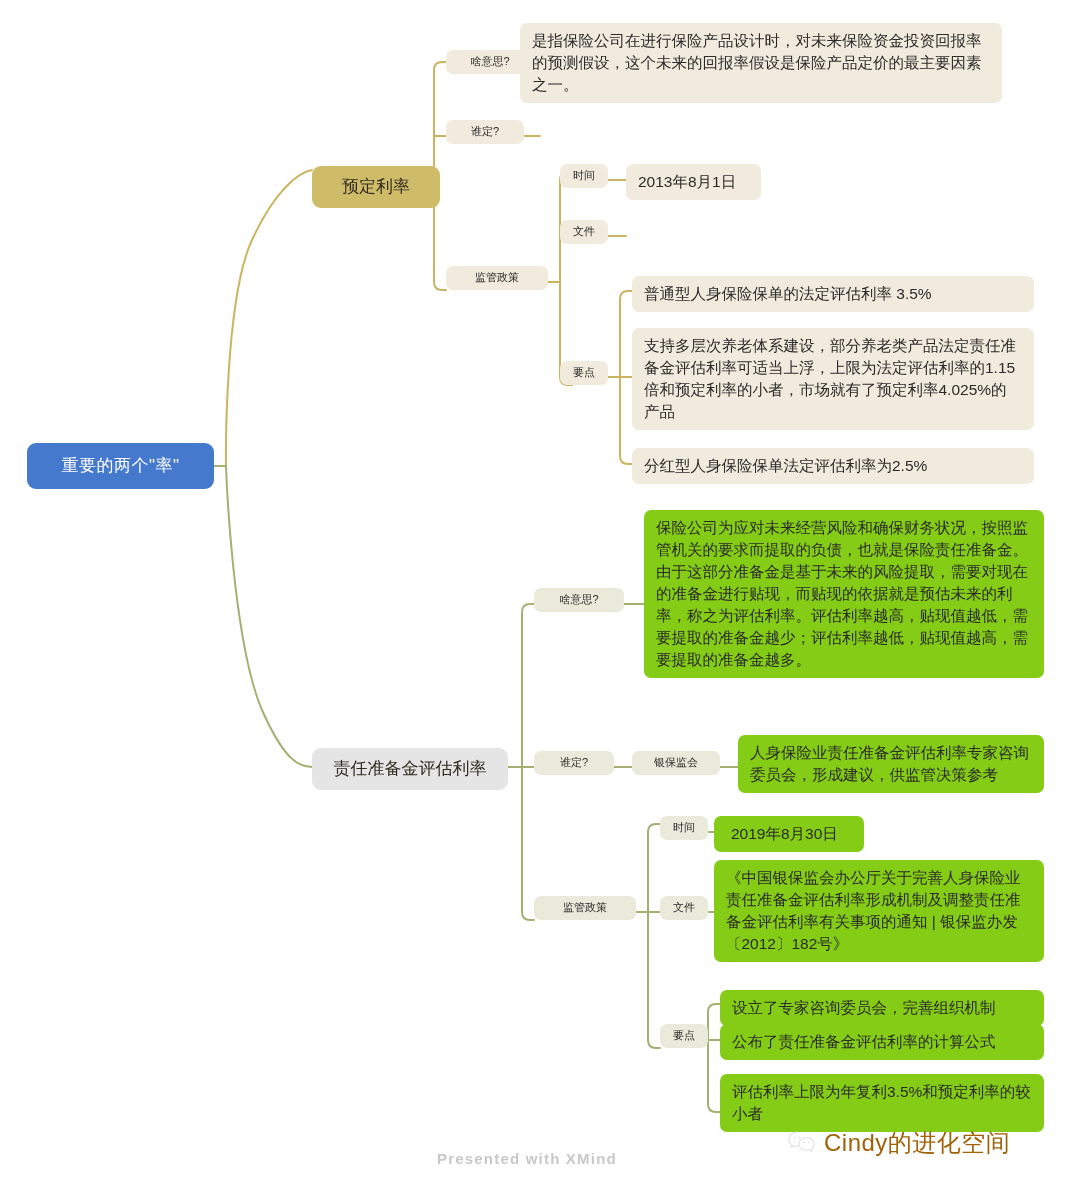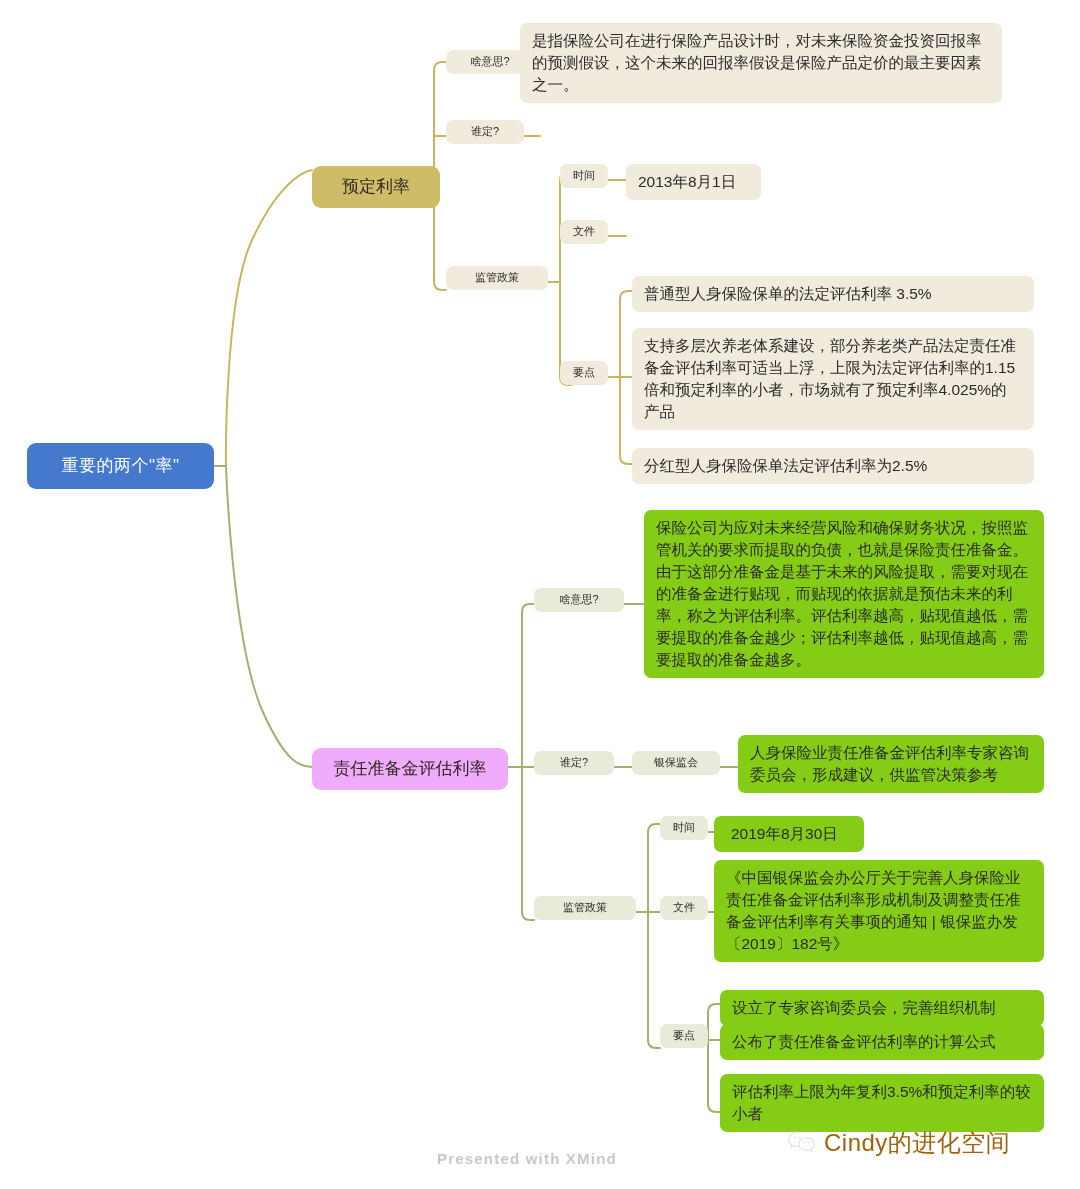--- a/index.html
+++ b/index.html
@@ -48,21 +48,21 @@
   }
   
   .n-main {
     font-size: 17px;
     padding: 9px 15px;
     border-radius: 9px;
     text-align: center;
     color: #2f2b20;
   }
   .n-main.gold  { background: #cfbc69; }
-  .n-main.olive { background: #f0abfc; }
+  .n-main.olive { background: #e5e5e5; }
 
   
   .n-label {
     font-size: 11px;
     padding: 4px 11px;
     text-align: center;
   }
   .n-label.gold  { background: #f0ebdc; }
   .n-label.olive { background: #eaeadb; }
 
@@ -206,21 +206,21 @@
   <div class="node n-leaf olive" style="left:738px; top:735px; width:306px;">人身保险业责任准备金评估利率专家咨询委员会，形成建议，供监管决策参考</div>
 
   <div class="node n-label olive" style="left:534px; top:896px; width:102px;">监管政策</div>
 
   <div class="node n-label olive" style="left:660px; top:816px; width:48px;">时间</div>
 
   <div class="node n-leaf olive" style="left:714px; top:816px; width:150px;padding-left:17px;">2019年8月30日</div>
 
   <div class="node n-label olive" style="left:660px; top:896px; width:48px;">文件</div>
 
-  <div class="node n-leaf olive" style="left:714px; top:860px; width:330px;">《中国银保监会办公厅关于完善人身保险业责任准备金评估利率形成机制及调整责任准备金评估利率有关事项的通知 | 银保监办发〔2019〕182号》</div>
+  <div class="node n-leaf olive" style="left:714px; top:860px; width:330px;">《中国银保监会办公厅关于完善人身保险业责任准备金评估利率形成机制及调整责任准备金评估利率有关事项的通知 | 银保监办发〔2012〕182号》</div>
 
   <div class="node n-label olive" style="left:660px; top:1024px; width:48px;">要点</div>
 
   <div class="node n-leaf olive" style="left:720px; top:990px; width:324px;">设立了专家咨询委员会，完善组织机制</div>
 
   <div class="node n-leaf olive" style="left:720px; top:1024px; width:324px;">公布了责任准备金评估利率的计算公式</div>
 
   <div class="node n-leaf olive" style="left:720px; top:1074px; width:324px;">评估利率上限为年复利3.5%和预定利率的较小者</div>
 
   <div id="footer-watermark">Presented with XMind</div>

